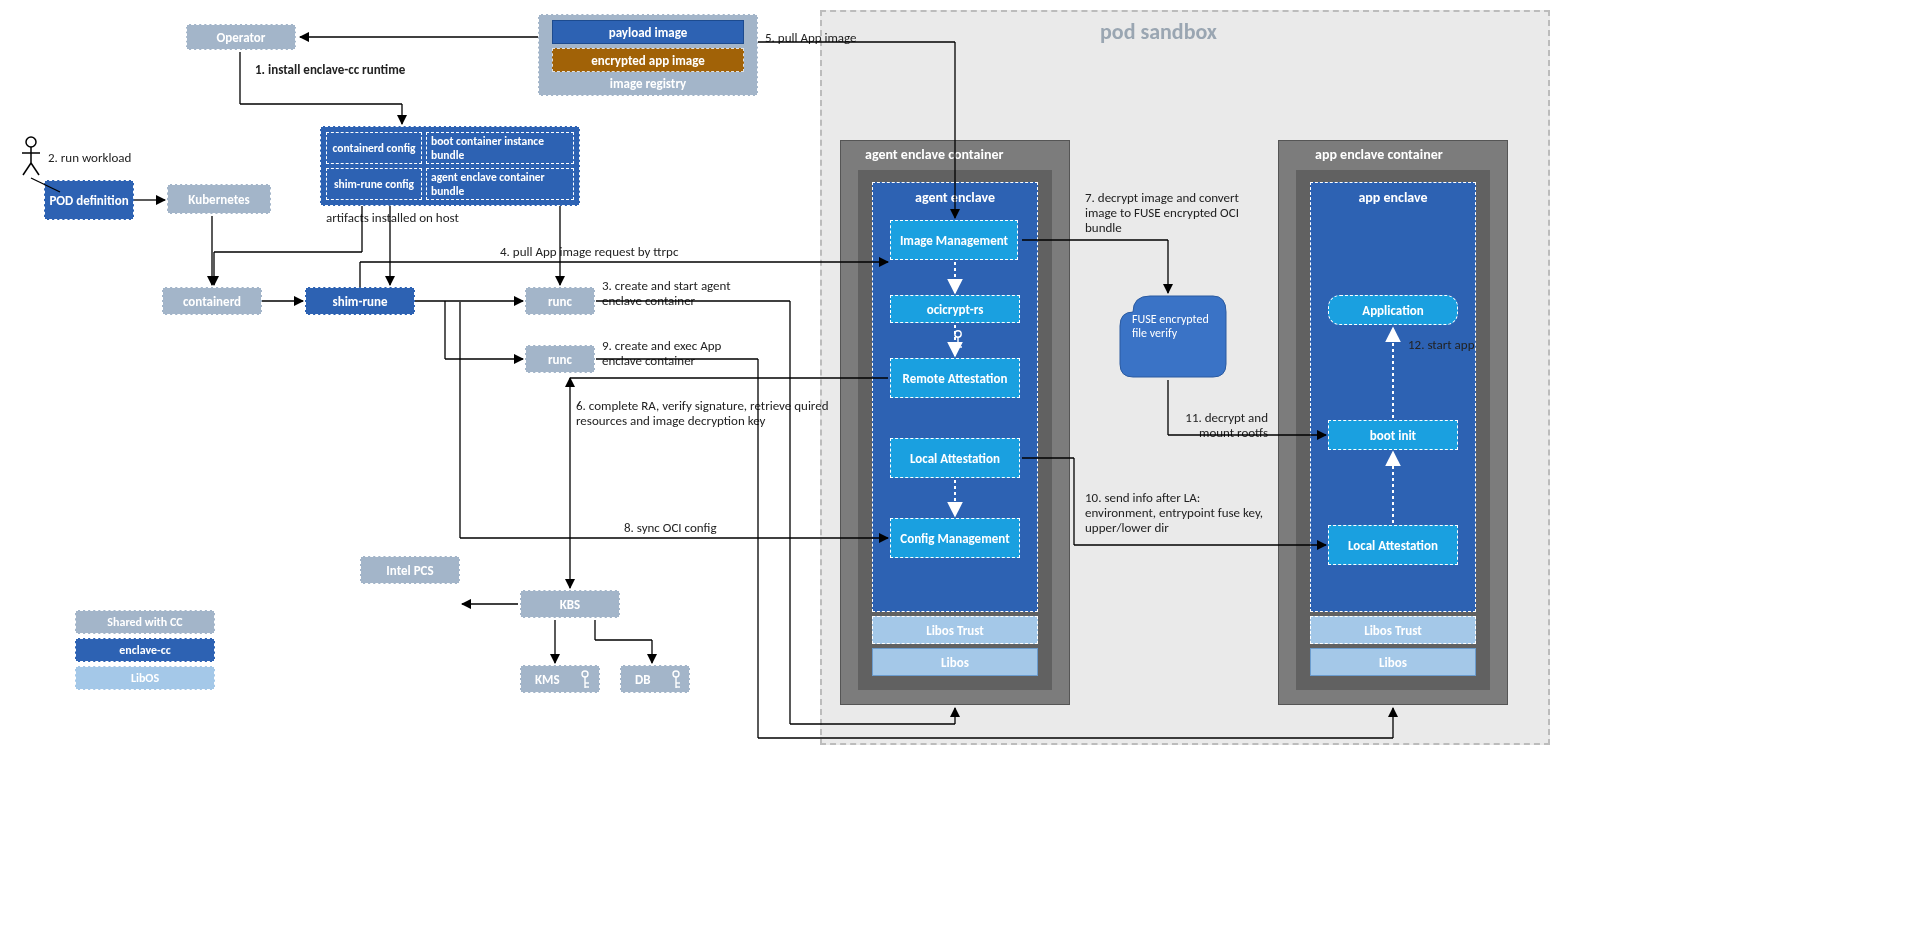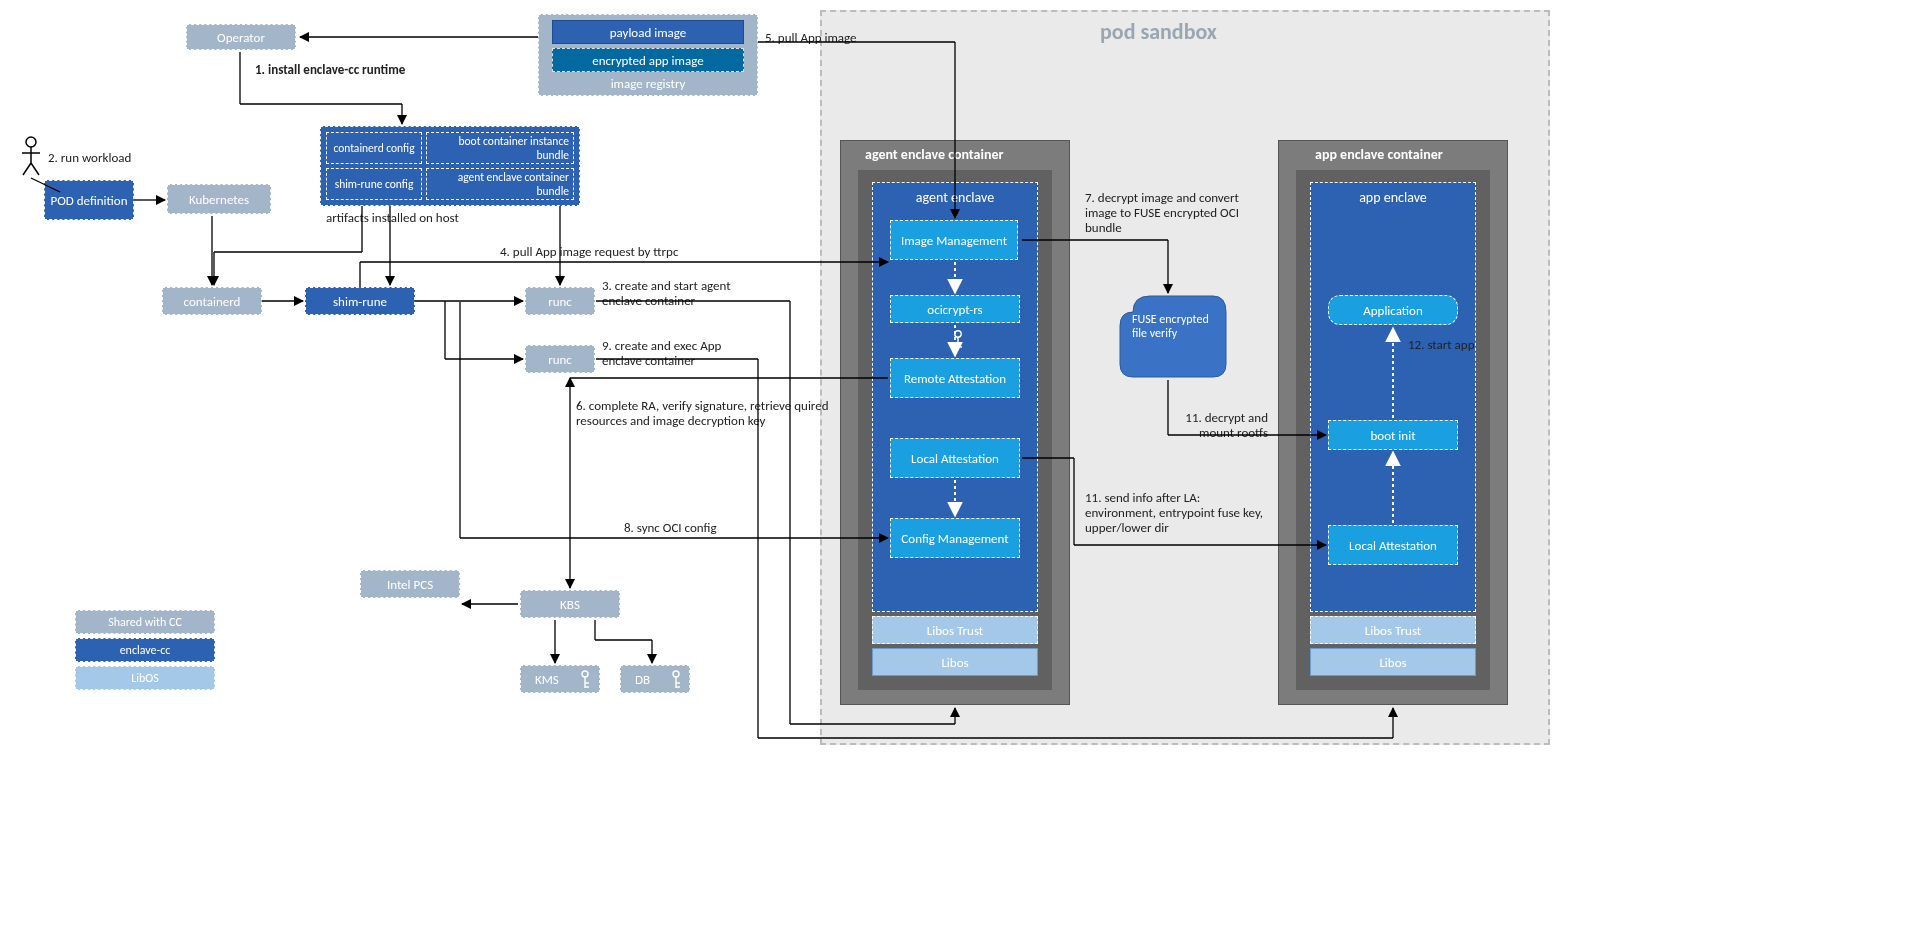--- a/index.html
+++ b/index.html
@@ -11,29 +11,29 @@
     width: 1560px;
     height: 750px;
     position: relative;
   }
   .box {
     position: absolute;
     border: 1px dashed #fff;
     display: flex;
     align-items: center;
     justify-content: center;
-    text-align: right;
-    font-weight: normal;
+    text-align: left;
+    font-weight: bold;
     padding: 2px 4px;
   }
   .grayblue { background: #a3b5c9; color: #fff; }
   .blue     { background: #2d62b3; color: #fff; }
   .cyan     { background: #1aa0e0; color: #fff; }
   .lightblue{ background: #a4c8e8; color: #fff; }
-  .darkgray { background: #0369a1; color: #fff; }
+  .darkgray { background: #a16207; color: #fff; }
   .label {
     position: absolute;
     color: #222;
     font-size: 13px;
   }
   .titlelabel {
     position: absolute;
     color: #9aa6b2;
     font-size: 22px;
     font-weight: bold;
@@ -114,39 +114,39 @@
 <div class="box blue" style="left:426px; top:132px; width:148px; height:32px; font-size:11.5px;">boot container instance bundle</div>
 <div class="box blue" style="left:326px; top:168px; width:96px; height:32px; font-size:11.5px;">shim-rune config</div>
 <div class="box blue" style="left:426px; top:168px; width:148px; height:32px; font-size:11.5px;">agent enclave container bundle</div>
 <div class="label" style="left:326px; top:210px;">artifacts installed on host</div>
 
 <div class="box grayblue" style="left:162px; top:287px; width:100px; height:28px;">containerd</div>
 <div class="box blue" style="left:305px; top:287px; width:110px; height:28px;">shim-rune</div>
 <div class="box grayblue" style="left:525px; top:287px; width:70px; height:28px;">runc</div>
 <div class="box grayblue" style="left:525px; top:345px; width:70px; height:28px;">runc</div>
 
-<div class="box grayblue" style="left:360px; top:570px; width:100px; height:28px;">Intel PCS</div>
+<div class="box grayblue" style="left:360px; top:556px; width:100px; height:28px;">Intel PCS</div>
 <div class="box grayblue" style="left:520px; top:590px; width:100px; height:28px;">KBS</div>
 <div class="box grayblue" style="left:520px; top:665px; width:80px; height:28px; justify-content:flex-start; padding-left:14px;">KMS</div>
 <div class="box grayblue" style="left:620px; top:665px; width:70px; height:28px; justify-content:flex-start; padding-left:14px;">DB</div>
 
 <div class="box grayblue" style="left:75px; top:610px; width:140px; height:24px; font-size:12px;">Shared with  CC</div>
 <div class="box blue" style="left:75px; top:638px; width:140px; height:24px; font-size:12px;">enclave-cc</div>
 <div class="box lightblue" style="left:75px; top:666px; width:140px; height:24px; font-size:12px;">LibOS</div>
 
 <div class="label" style="left:255px; top:62px;font-weight:bold;">1. install enclave-cc runtime</div>
 <div class="label" style="left:48px; top:150px;">2. run workload</div>
 <div class="label" style="left:602px; top:278px; width:160px;">3. create and start agent enclave container</div>
 <div class="label" style="left:500px; top:244px;">4. pull App image request by ttrpc</div>
 <div class="label" style="left:765px; top:30px;">5. pull App image</div>
 <div class="label" style="left:576px; top:398px; width:260px;">6. complete RA, verify signature, retrieve quired resources and image decryption key</div>
 <div class="label" style="left:1085px; top:190px; width:170px;">7. decrypt  image and convert image to FUSE encrypted OCI bundle</div>
 <div class="label" style="left:624px; top:520px;">8. sync OCI config</div>
 <div class="label" style="left:602px; top:338px; width:160px;">9. create and exec App enclave container</div>
-<div class="label" style="left:1085px; top:490px; width:180px;">11. send info after LA: environment, entrypoint fuse key, upper/lower dir</div>
+<div class="label" style="left:1085px; top:490px; width:180px;">10. send info after LA: environment, entrypoint fuse key, upper/lower dir</div>
 <div class="label" style="left:1168px; top:410px; width:100px; text-align:right;">11. decrypt and mount rootfs</div>
 <div class="label" style="left:1408px; top:337px;text-align:center;">12. start app</div>
 
 <svg class="overlay">
   <defs>
     <marker id="arr" viewBox="0 0 10 10" refX="9" refY="5" markerWidth="8" markerHeight="8" orient="auto-start-reverse">
       <path d="M 0 0 L 10 5 L 0 10 z" fill="#000"></path>
     </marker>
     <marker id="arrW" viewBox="0 0 10 10" refX="9" refY="5" markerWidth="8" markerHeight="8" orient="auto-start-reverse">
       <path d="M 0 0 L 10 5 L 0 10 z" fill="#fff"></path>

